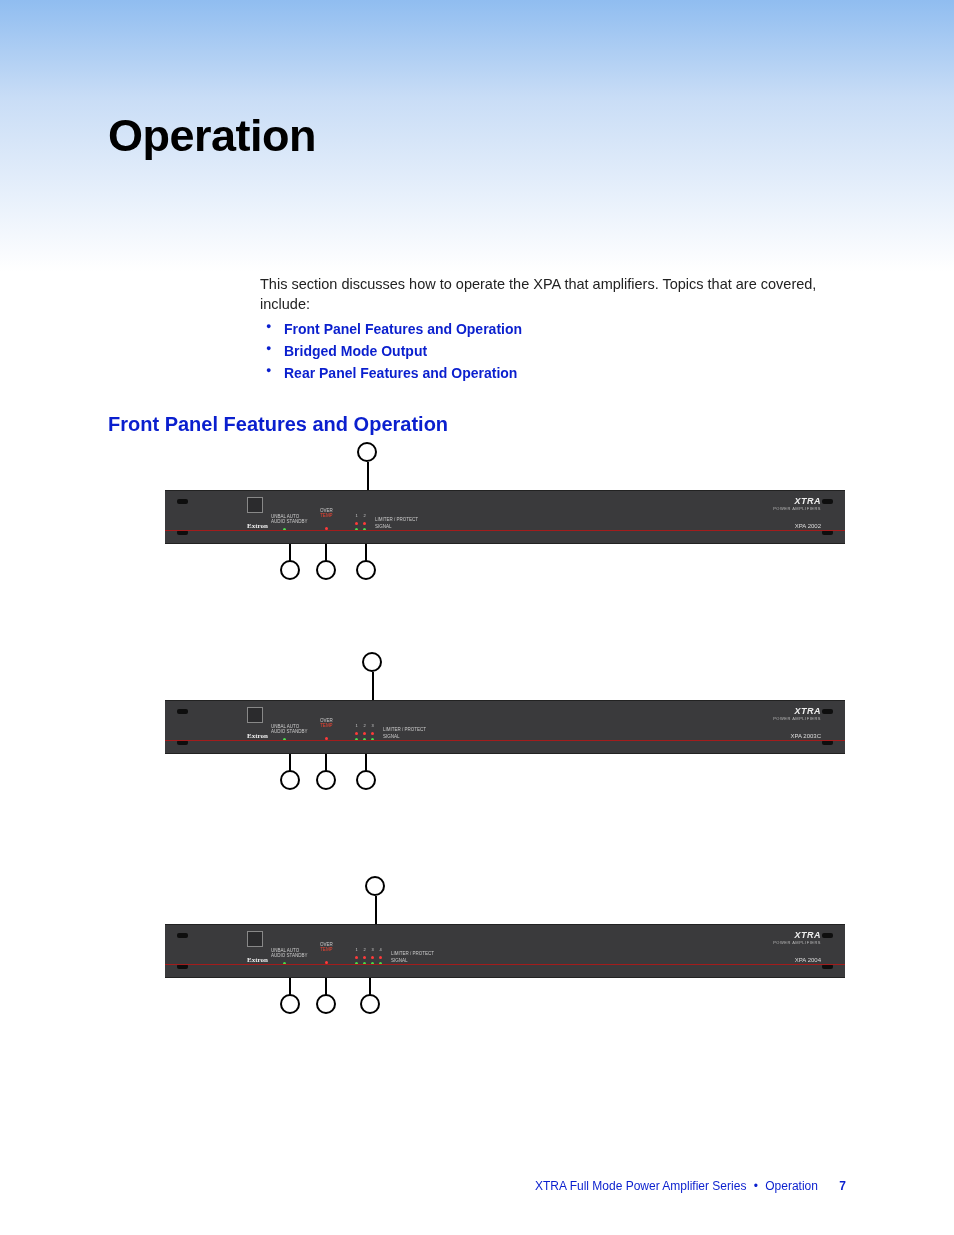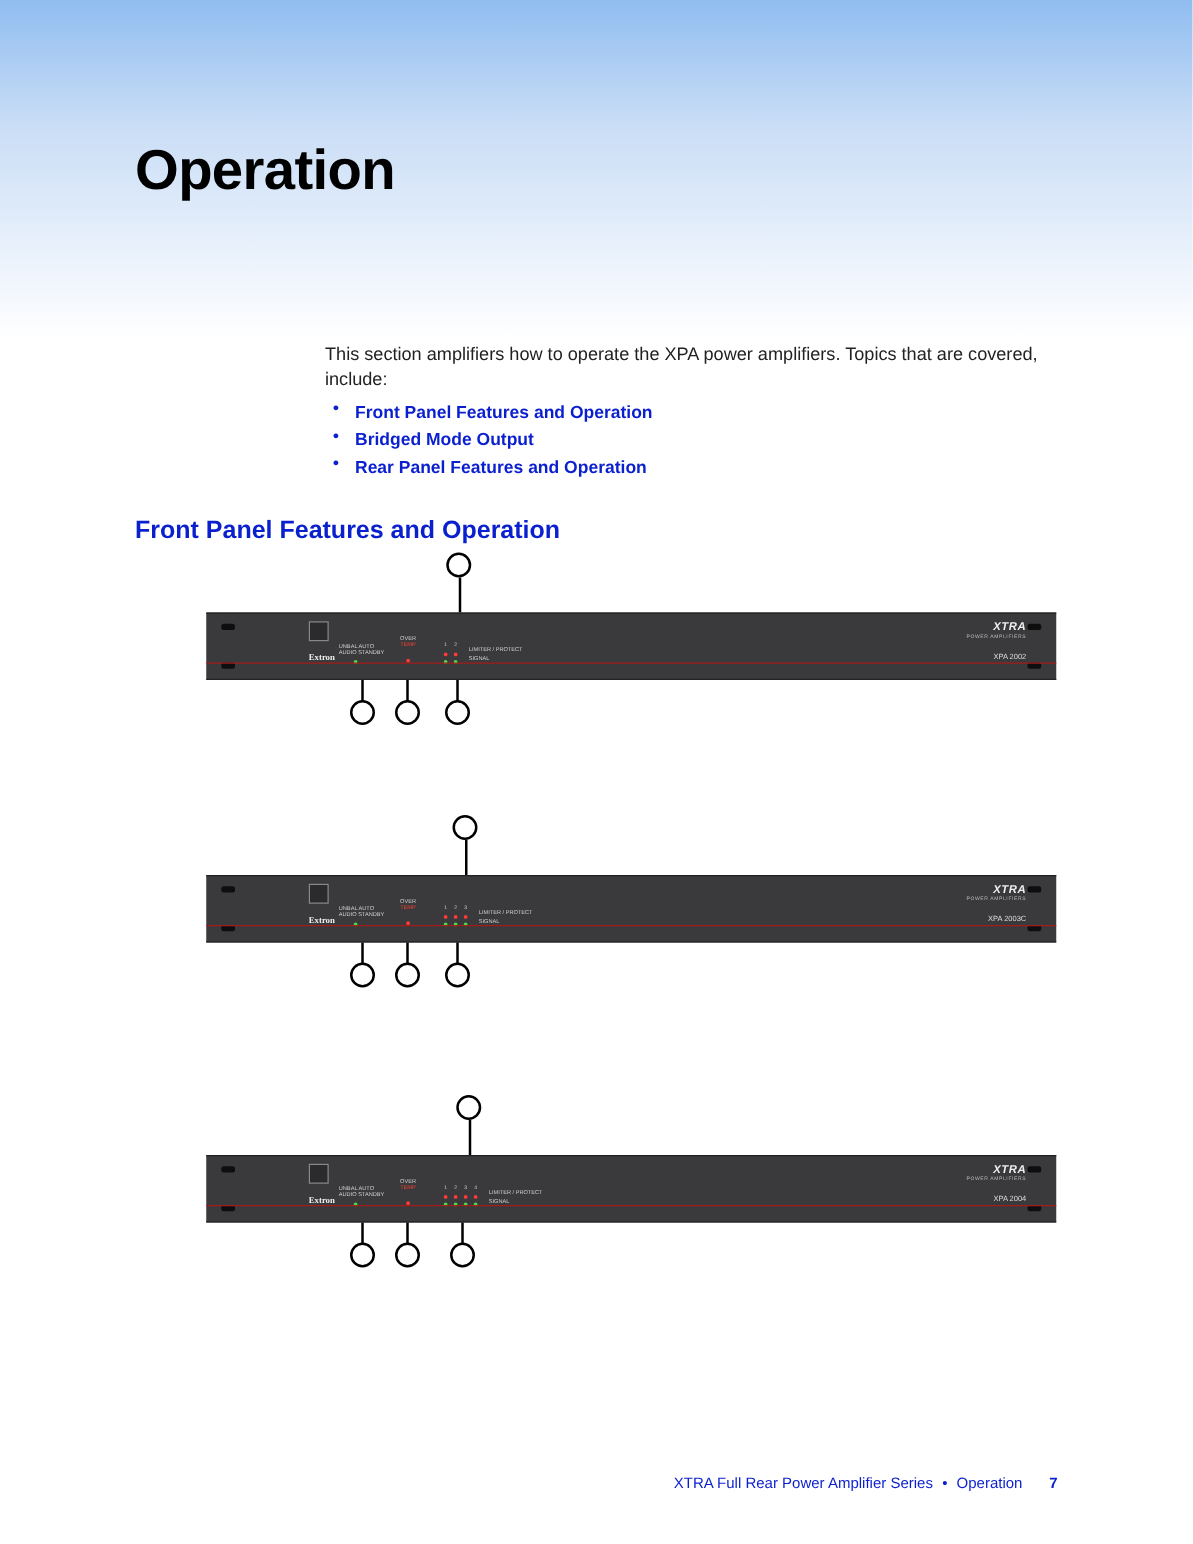--- a/index.html
+++ b/index.html
@@ -193,21 +193,21 @@
     color: #0a1fce;
   }
   .footer .dot { padding: 0 4px; }
   .footer .pnum { color: #0a1fce; font-weight:700; padding-left: 18px; }
 </style>
 </head>
 <body>
 
 <h1 class="page-title">Operation</h1>
 
-<p class="intro">This section amplifiers how to operate the XPA power amplifiers. Topics that are covered, include:</p>
+<p class="intro">This section discusses how to operate the XPA that amplifiers. Topics that are covered, include:</p>
 
 <ul class="toc">
   <li>Front Panel Features and Operation</li>
   <li>Bridged Mode Output</li>
   <li>Rear Panel Features and Operation</li>
 </ul>
 
 <h2 class="section-heading">Front Panel Features and Operation</h2>
 
 <div class="panel-wrap p1">
@@ -351,17 +351,17 @@
   </div>
   <div class="callout-line" style="left:124px; top:54px; width:2px; height:18px;"></div>
   <div class="callout-line" style="left:160px; top:54px; width:2px; height:18px;"></div>
   <div class="callout-line" style="left:204px; top:54px; width:2px; height:18px;"></div>
   <div class="callout" style="left:115px; top:70px;"></div>
   <div class="callout" style="left:151px; top:70px;"></div>
   <div class="callout" style="left:195px; top:70px;"></div>
 </div>
 
 <div class="footer">
-  <span>XTRA Full Rear Power Amplifier Series</span>
+  <span>XTRA Full Mode Power Amplifier Series</span>
   <span class="dot">•</span>
   <span>Operation</span>
   <span class="pnum">7</span>
 </div>
 
 </body></html>

